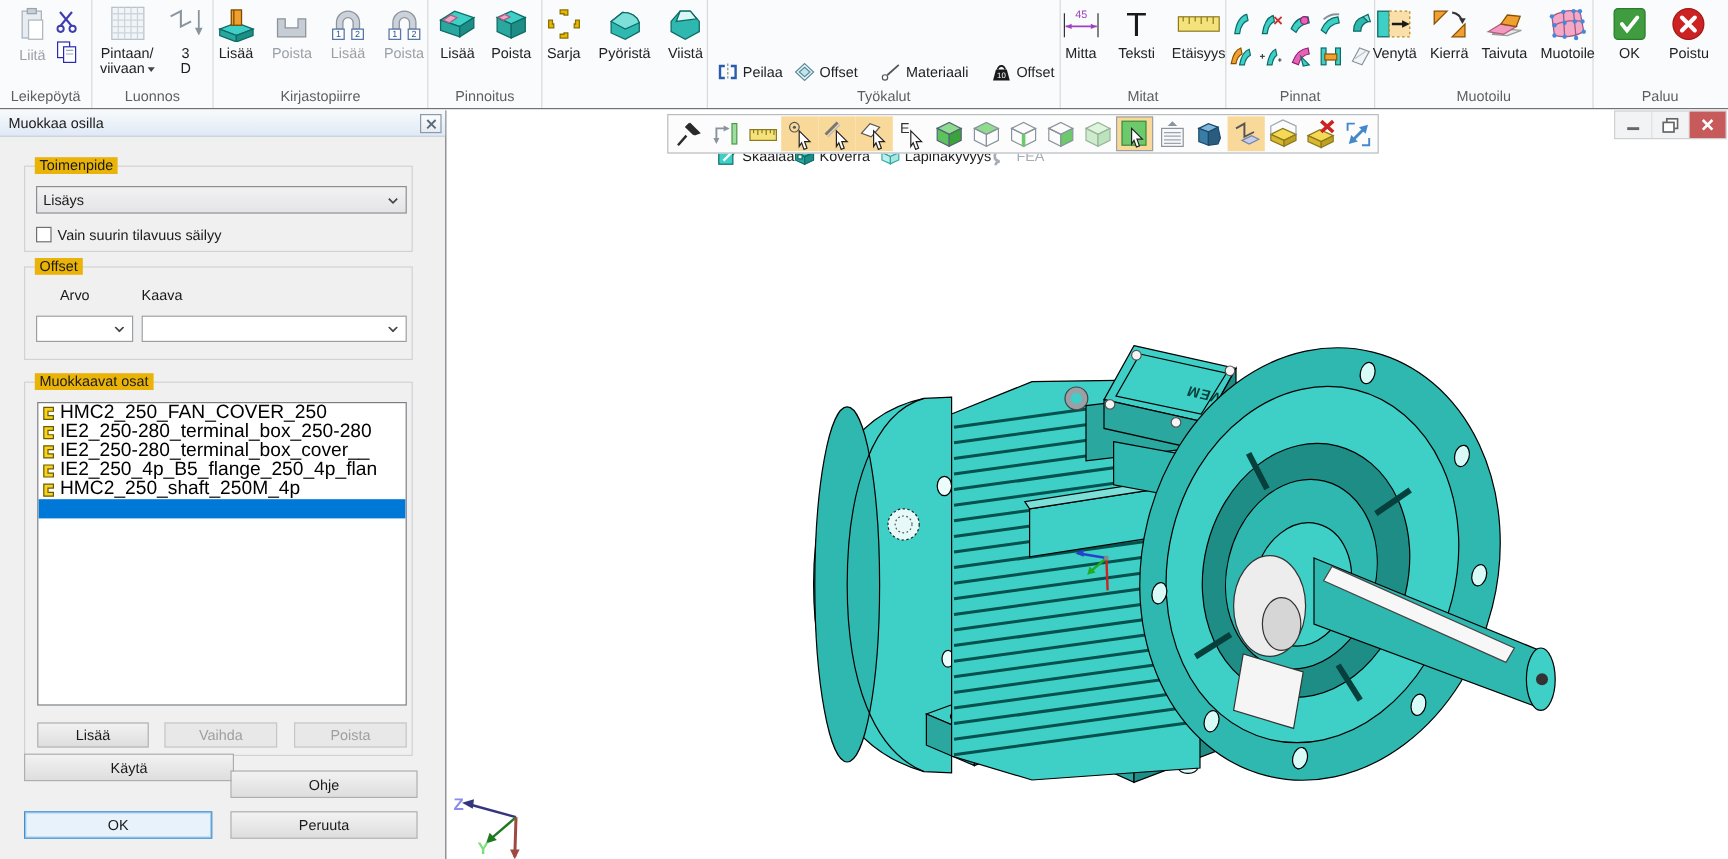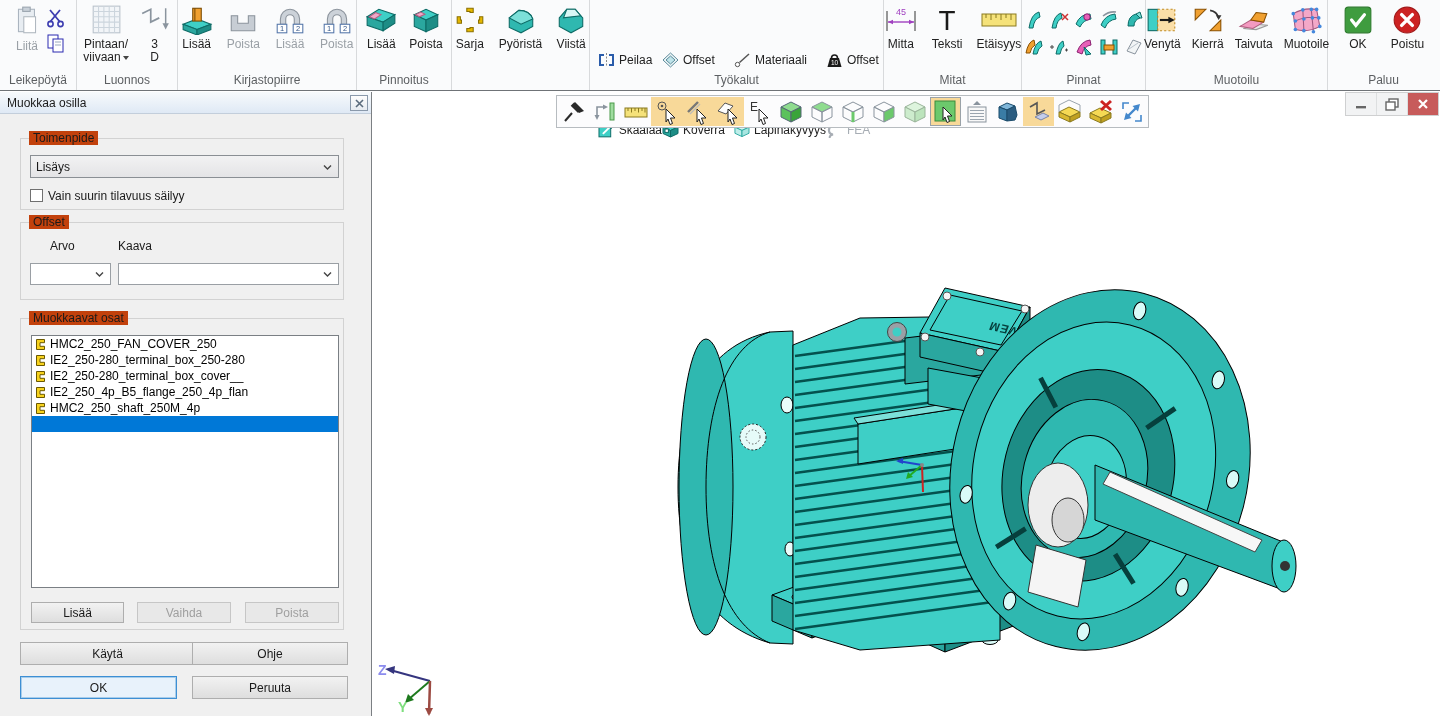--- a/index.html
+++ b/index.html
@@ -27,29 +27,29 @@
   .pgrid .pi{display:flex;align-items:center;justify-content:center;}
   
   .dialog{position:absolute;left:0;top:92px;width:372px;height:624px;background:#f0f0f0;
     border-right:1px solid #7b7f83;z-index:6;font-size:12px;color:#1a1a1a;}
   .dtitle{position:absolute;left:0;top:0;right:0;height:22px;
     background:linear-gradient(#f7fafc,#dfe9f5);border-bottom:1px solid #c3cedb;
     display:flex;align-items:center;padding-left:7px;font-size:12px;}
   .dclose{position:absolute;right:3px;top:3px;width:18px;height:16px;border:1px solid #8a99ab;
     background:linear-gradient(#fdfdfd,#e6ebf1);display:flex;align-items:center;justify-content:center;cursor:default;}
   .grp{position:absolute;border:1px solid #d2d2d2;background:transparent;}
-  .grp .leg{position:absolute;top:-8px;left:8px;background:#c2410c;padding:0 4px;}
+  .grp .leg{position:absolute;top:-8px;left:8px;background:#eab308;padding:0 4px;}
   .combo{position:absolute;border:1px solid #8a8f94;background:linear-gradient(#f2f2f3,#e4e4e6);
     display:flex;align-items:center;padding-left:5px;cursor:default;}
   .combo.white{background:#fff;border-color:#9a9fa4;}
   .combo .chev{position:absolute;right:6px;top:50%;margin-top:-2px;}
   .cbx{position:absolute;width:13px;height:13px;background:#fff;border:1px solid #707070;}
   .listbox{position:absolute;background:#fff;border:1px solid #7a7f84;overflow:hidden;}
   .lrow{height:16px;display:flex;align-items:center;gap:3px;padding-left:2px;white-space:nowrap;
-    font-size:12px;color:#000;cursor:default;}
+    font-size:16px;color:#000;cursor:default;}
   .lrow.sel{background:#0078d7;}
   .btn{position:absolute;background:linear-gradient(#f2f2f2,#dedede);border:1px solid #aeaeae;
     display:flex;align-items:center;justify-content:center;font-size:12px;color:#1a1a1a;cursor:default;}
   .btn.dis{color:#9f9f9f;background:#e8e8e8;border-color:#c6c6c6;}
   .btn.primary{border:1px solid #3d8fd4;background:#e8f2fb;box-shadow:inset 0 0 0 1px #a8cdea;}
   
   .viewport{position:absolute;left:372px;top:91px;width:1068px;height:625px;background:#fff;z-index:1;}
   .vtoolbar{position:absolute;left:556px;top:95px;height:33px;display:flex;align-items:center;
     background:#fcfcfd;border:1px solid #b7bcc0;padding:1px;z-index:7;}
   .vtb{width:31px;height:29px;display:flex;align-items:center;justify-content:center;cursor:default;}
@@ -781,21 +781,21 @@
         <span>Lisää</span>
       </div>
     <div class="btn dis" style="left:116px;top:283px;width:94px;height:21px;">
         <span>Vaihda</span>
       </div>
     <div class="btn dis" style="left:224px;top:283px;width:94px;height:21px;">
         <span>Poista</span>
       </div>
   </div>
 
-  <div class="btn" style="left:20px;top:550px;width:175px;height:23px;">
+  <div class="btn" style="left:20px;top:536px;width:175px;height:23px;">
       <span>Käytä</span>
     </div>
   <div class="btn" style="left:192px;top:550px;width:156px;height:23px;">
       <span>Ohje</span>
     </div>
   <div class="btn primary" style="left:20px;top:584px;width:157px;height:23px;">
       <span>OK</span>
     </div>
   <div class="btn" style="left:192px;top:584px;width:156px;height:23px;">
       <span>Peruuta</span>

